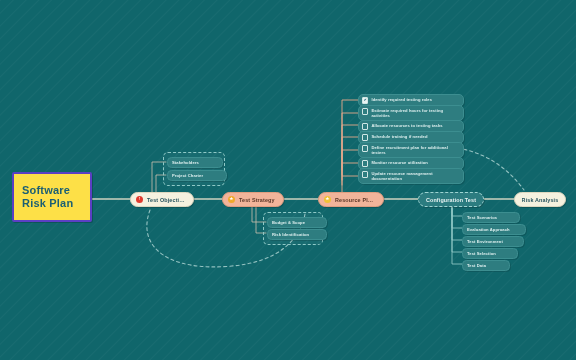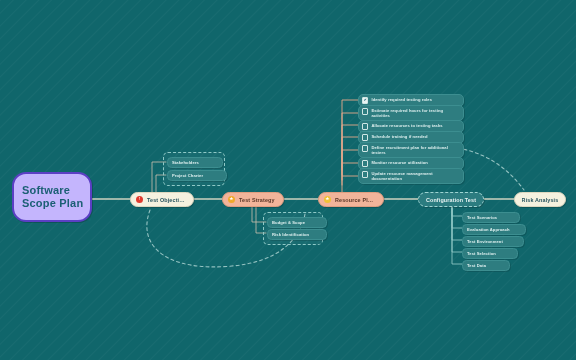--- a/index.html
+++ b/index.html
@@ -18,23 +18,23 @@
   .node{
     position:absolute;
     box-sizing:border-box;
     display:flex;align-items:center;
     white-space:nowrap;
   }
 
   
   #root-node{
     left:12px;top:172px;width:80px;height:50px;
-    background:#c4b5fd;
+    background:#fde047;
     border:2px solid #5b3fc4;
-    border-radius:14px;
+    border-radius:2px;
     flex-direction:column;justify-content:center;align-items:flex-start;
     padding-left:8px;
     box-shadow:1px 1px 0 rgba(0,0,0,.18);
   }
   #root-node .rl{
     color:#1b5f74;font-weight:bold;font-size:11px;line-height:13px;
     letter-spacing:.2px;
   }
 
   
@@ -159,21 +159,21 @@
 
     <path d="M150 210 C 136 248, 170 272, 232 266 C 278 262, 300 240, 305 214" fill="none" stroke="#bfe0dd" stroke-opacity="0.75" stroke-width="1.1" stroke-dasharray="3 3" stroke-linecap="round"></path>
 
     <path d="M412 158 C 440 138, 492 146, 524 190" fill="none" stroke="#bfe0dd" stroke-opacity="0.75" stroke-width="1.1" stroke-dasharray="3 3" stroke-linecap="round"></path>
 
     <rect x="13" y="173" width="78" height="48" fill="url(#hatchRoot)"></rect>
   </svg>
 
   <div class="node" id="root-node">
     <span class="rl">Software</span>
-    <span class="rl">Scope Plan</span>
+    <span class="rl">Risk Plan</span>
   </div>
 
   <div class="node spine" id="n-objectives">
     <span class="badge">!</span>
     <span class="lbl">Test Objectives</span>
   </div>
 
   <div class="node spine" id="n-strategy">
     <span class="badge">★</span>
     <span class="lbl">Test Strategy</span>

